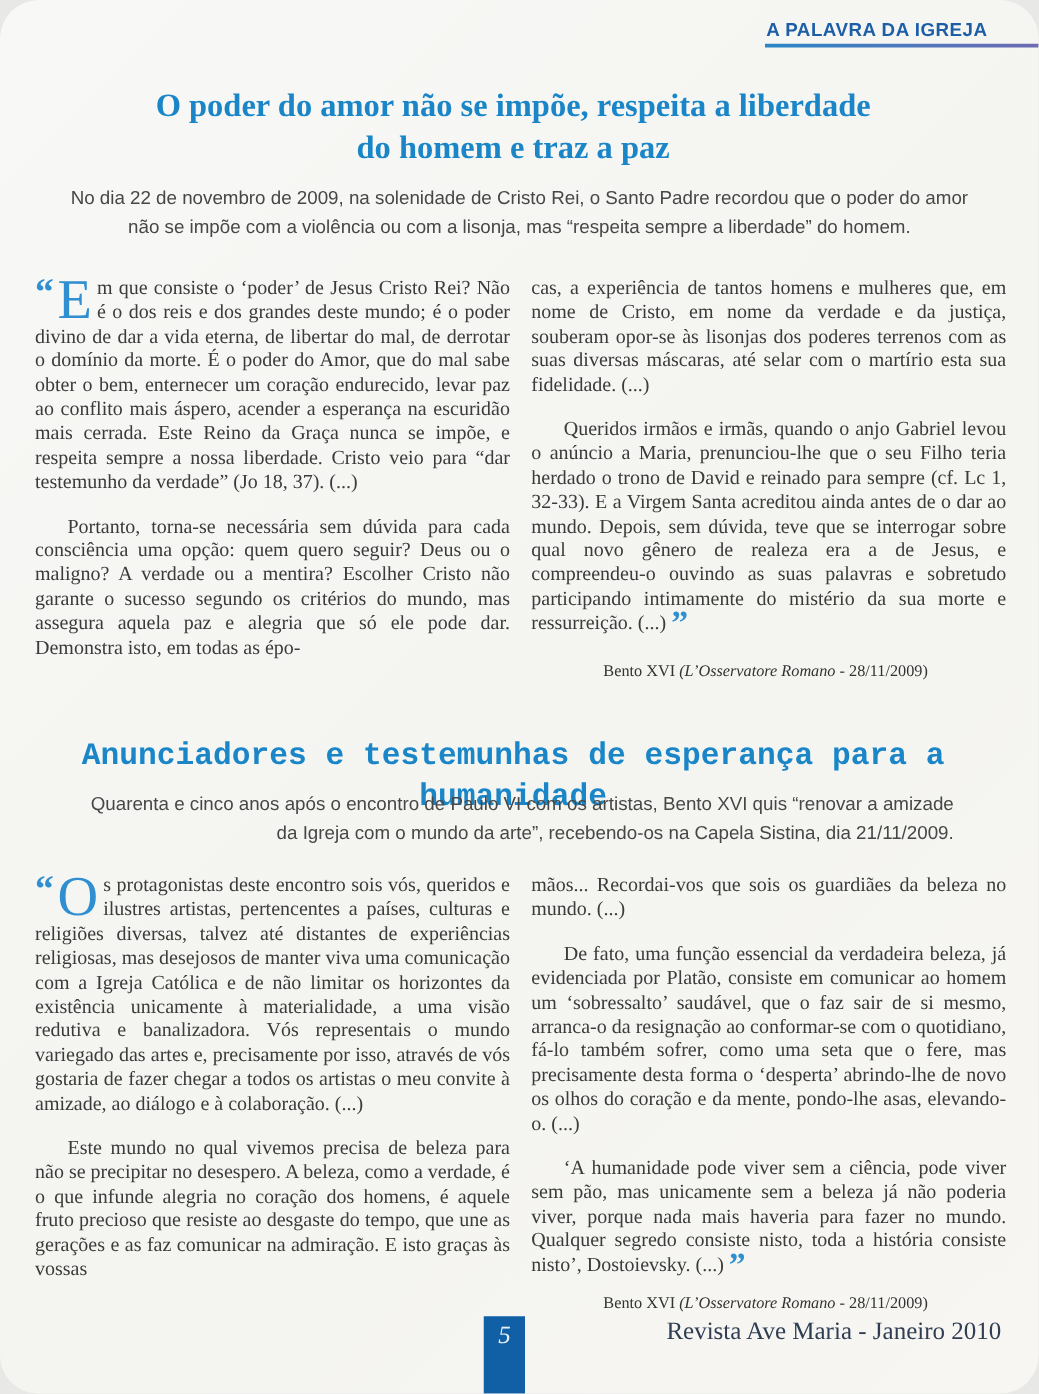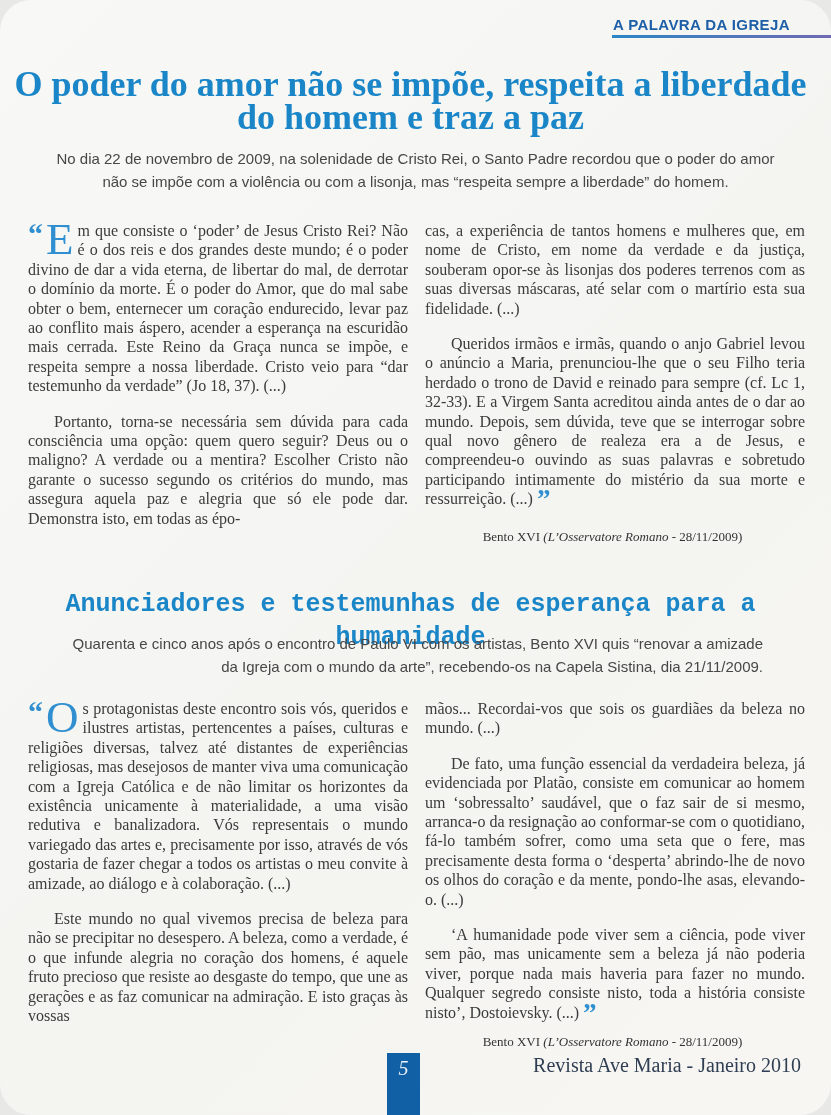--- a/index.html
+++ b/index.html
@@ -23,21 +23,21 @@
   }
   .hdr-rule{
     position:absolute;top:35px;left:612px;right:0;height:3px;
     background:linear-gradient(to right,#2b86c6,#6f6ab3);
   }
 
   
   .a-title{
     position:absolute;left:0;right:10px;text-align:center;
     font-weight:bold;color:#1a86c8;
-    font-size:36px;line-height:33px;
+    font-size:26px;line-height:33px;
   }
   .a1-title{top:68px;}
   .a2-title{top:588px;font-size:25px;font-family:Liberation Mono, monospace;}
   .a-lead{
     position:absolute;text-align:center;
     font-family:"Liberation Sans", sans-serif;
     font-size:15px;line-height:23px;color:#474747;
   }
   .a1-lead{top:147px;left:48px;right:48px;}
   .a2-lead{top:632px;left:68px;right:68px;text-align:right;}

